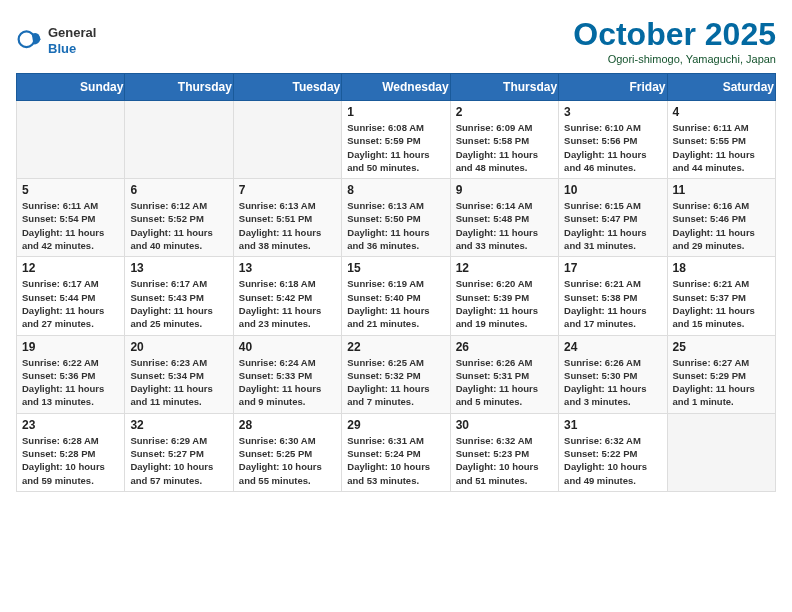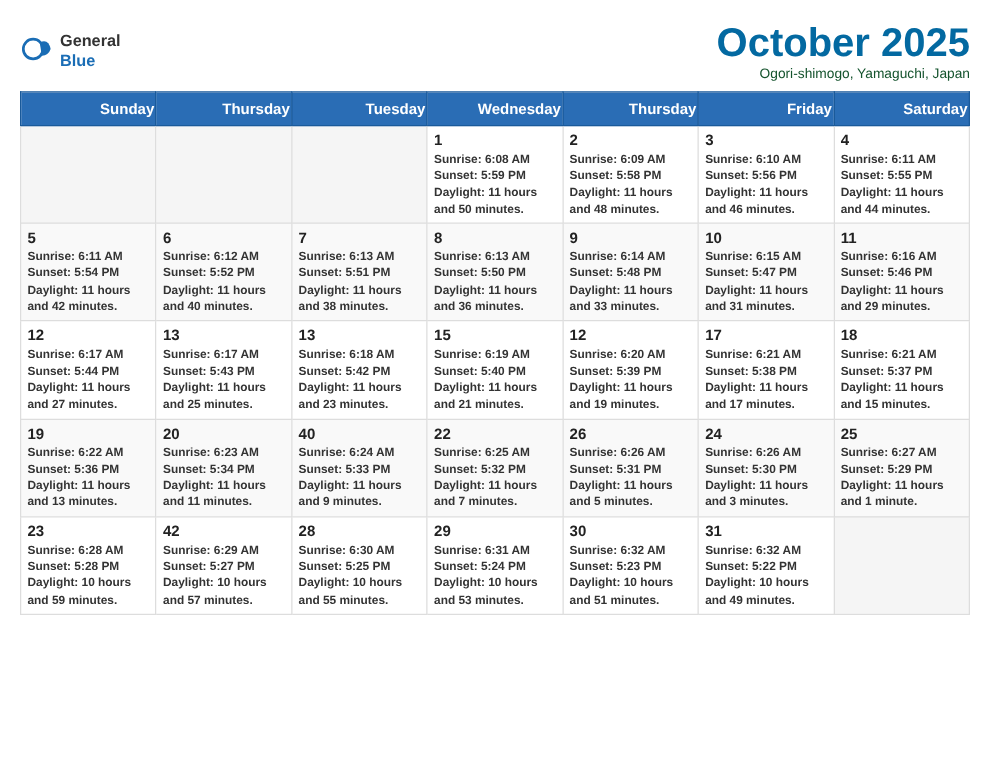--- a/index.html
+++ b/index.html
@@ -233,21 +233,21 @@
           <span class="day-num">25</span>
           <div class="day-info">Sunrise: 6:27 AM<br>Sunset: 5:29 PM<br>Daylight: 11 hours and 1 minute.</div>
         </td>
       </tr>
       <tr class="row-odd">
         <td>
           <span class="day-num">23</span>
           <div class="day-info">Sunrise: 6:28 AM<br>Sunset: 5:28 PM<br>Daylight: 10 hours and 59 minutes.</div>
         </td>
         <td>
-          <span class="day-num">42</span>
+          <span class="day-num">32</span>
           <div class="day-info">Sunrise: 6:29 AM<br>Sunset: 5:27 PM<br>Daylight: 10 hours and 57 minutes.</div>
         </td>
         <td>
           <span class="day-num">28</span>
           <div class="day-info">Sunrise: 6:30 AM<br>Sunset: 5:25 PM<br>Daylight: 10 hours and 55 minutes.</div>
         </td>
         <td>
           <span class="day-num">29</span>
           <div class="day-info">Sunrise: 6:31 AM<br>Sunset: 5:24 PM<br>Daylight: 10 hours and 53 minutes.</div>
         </td>

